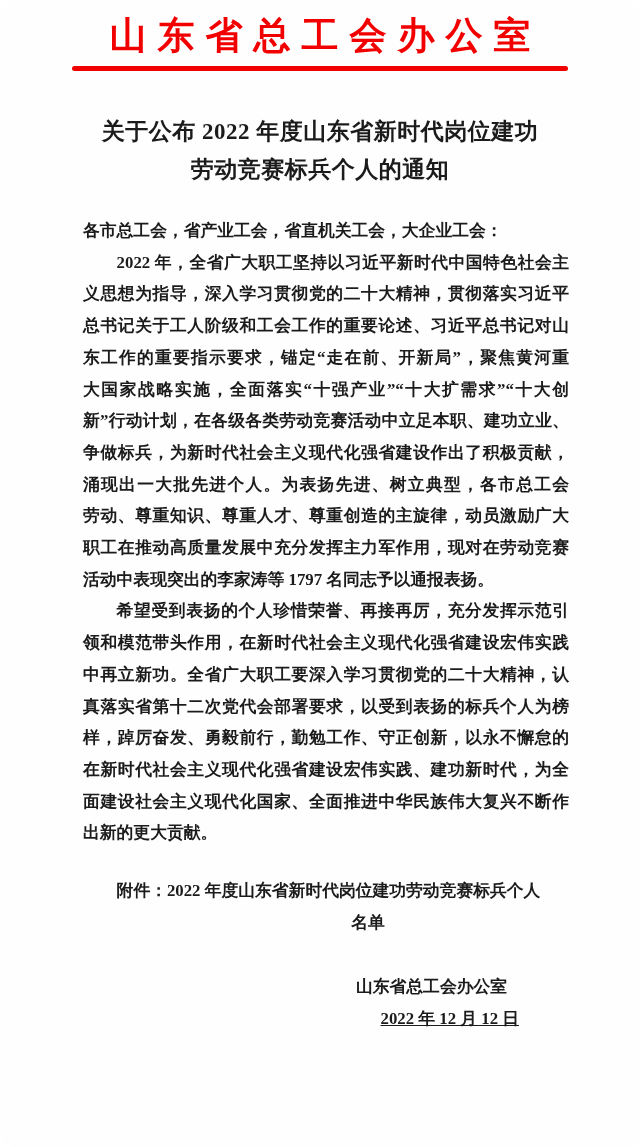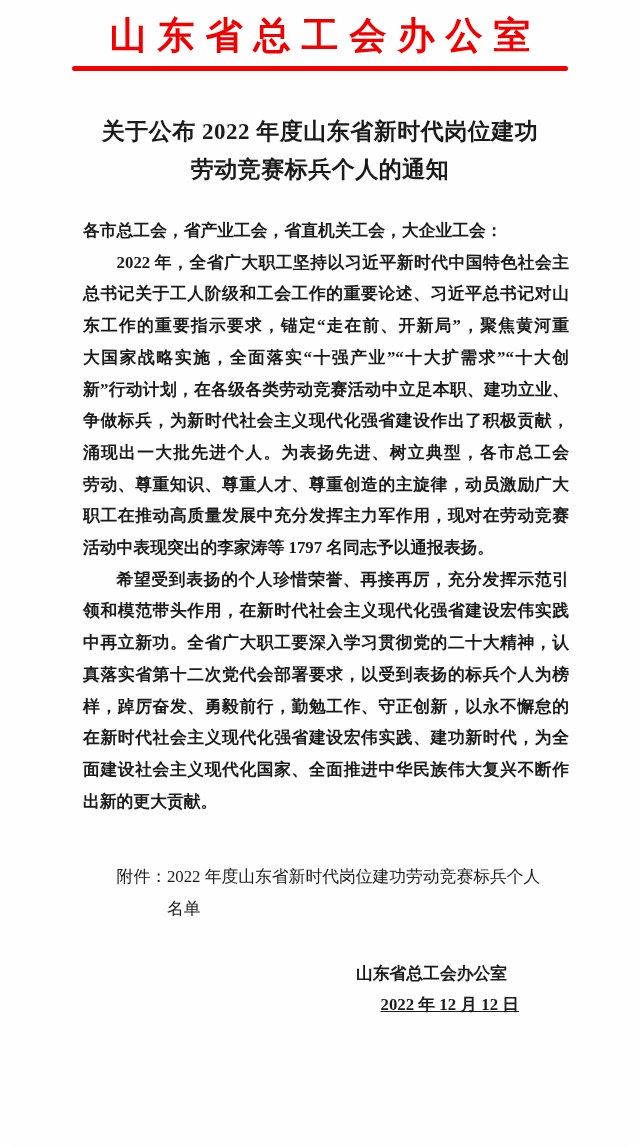--- a/index.html
+++ b/index.html
@@ -28,25 +28,25 @@
   
   .docbody {
     margin:26px 70px 0 83px; width:486px;
     font-size:16.8px; font-weight:600; line-height:31.7px;
   }
   .bl { text-align:left; }
   .bl.j { text-align:justify; text-align-last:justify; text-justify:inter-character; }
   .bl.ind { text-indent:2em; }
   
   .attachment {
-    margin:44px 71px 0 83px; width:486px;
-    font-size:16.8px; font-weight:400; line-height:31.7px;
+    margin:26px 71px 0 83px; width:486px;
+    font-size:16.8px; font-weight:700; line-height:31.7px;
   }
   .att1 { text-indent:2em; }
-  .att2 { text-indent:5em; }
+  .att2 { text-indent:5em;text-align:center; }
   
   .sign {
     margin-top:33px; font-size:16.8px; font-weight:600; line-height:31.7px;
     text-align:right;
   }
   .signer { padding-right:133px; }
   .date   { padding-right:121px;text-decoration:underline; }
 </style>
 </head>
 <body>
@@ -58,20 +58,21 @@
   <div class="redline"></div>
 
   <div class="title">
     <div>关于公布 2022 年度山东省新时代岗位建功</div>
     <div>劳动竞赛标兵个人的通知</div>
   </div>
 
   <div class="docbody" id="body-lines">
       <div class="bl">各市总工会，省产业工会，省直机关工会，大企业工会：</div>
       <div class="bl j ind">2022 年，全省广大职工坚持以习近平新时代中国特色社会主</div>
+      <div class="bl j">义思想为指导，深入学习贯彻党的二十大精神，贯彻落实习近平</div>
       <div class="bl j">总书记关于工人阶级和工会工作的重要论述、习近平总书记对山</div>
       <div class="bl j">东工作的重要指示要求，锚定“走在前、开新局”，聚焦黄河重</div>
       <div class="bl j">大国家战略实施，全面落实“十强产业”“十大扩需求”“十大创</div>
       <div class="bl j">新”行动计划，在各级各类劳动竞赛活动中立足本职、建功立业、</div>
       <div class="bl j">争做标兵，为新时代社会主义现代化强省建设作出了积极贡献，</div>
       <div class="bl j">涌现出一大批先进个人。为表扬先进、树立典型，各市总工会</div>
       <div class="bl j">劳动、尊重知识、尊重人才、尊重创造的主旋律，动员激励广大</div>
       <div class="bl j">职工在推动高质量发展中充分发挥主力军作用，现对在劳动竞赛</div>
       <div class="bl">活动中表现突出的李家涛等 1797 名同志予以通报表扬。</div>
       <div class="bl j ind">希望受到表扬的个人珍惜荣誉、再接再厉，充分发挥示范引</div>

